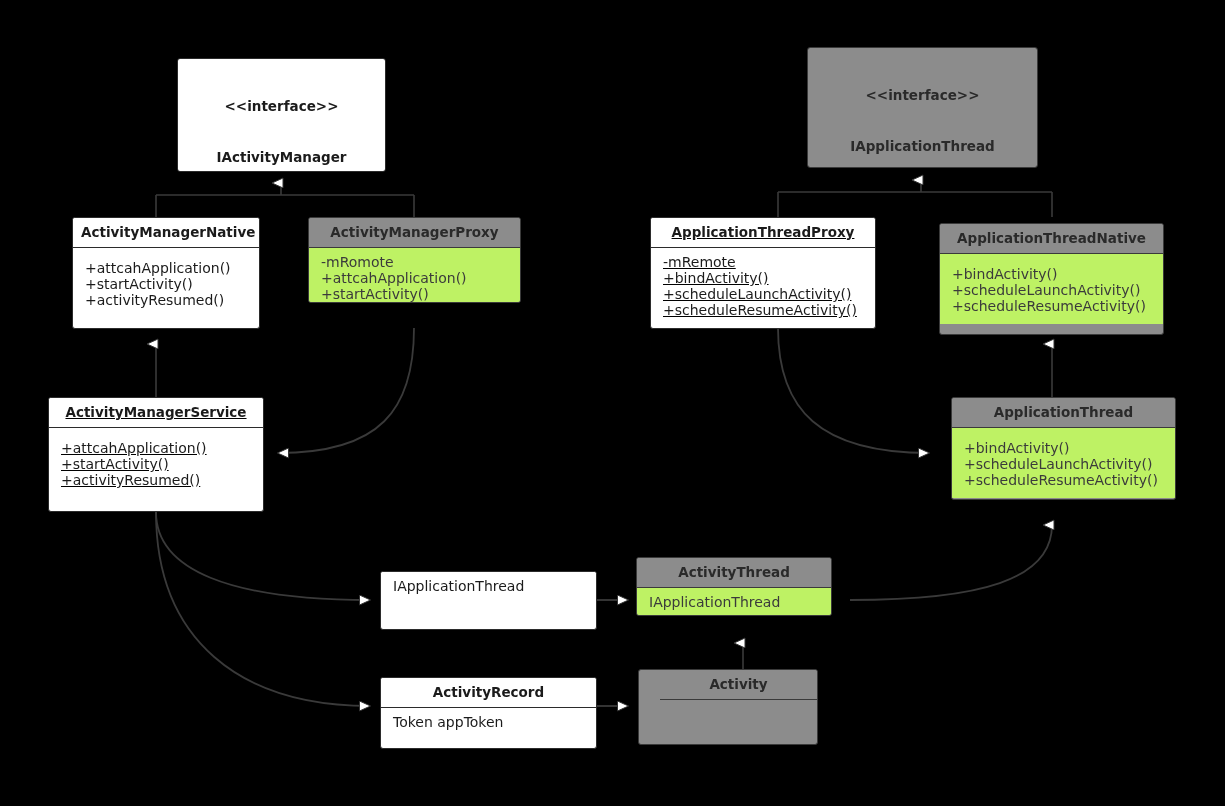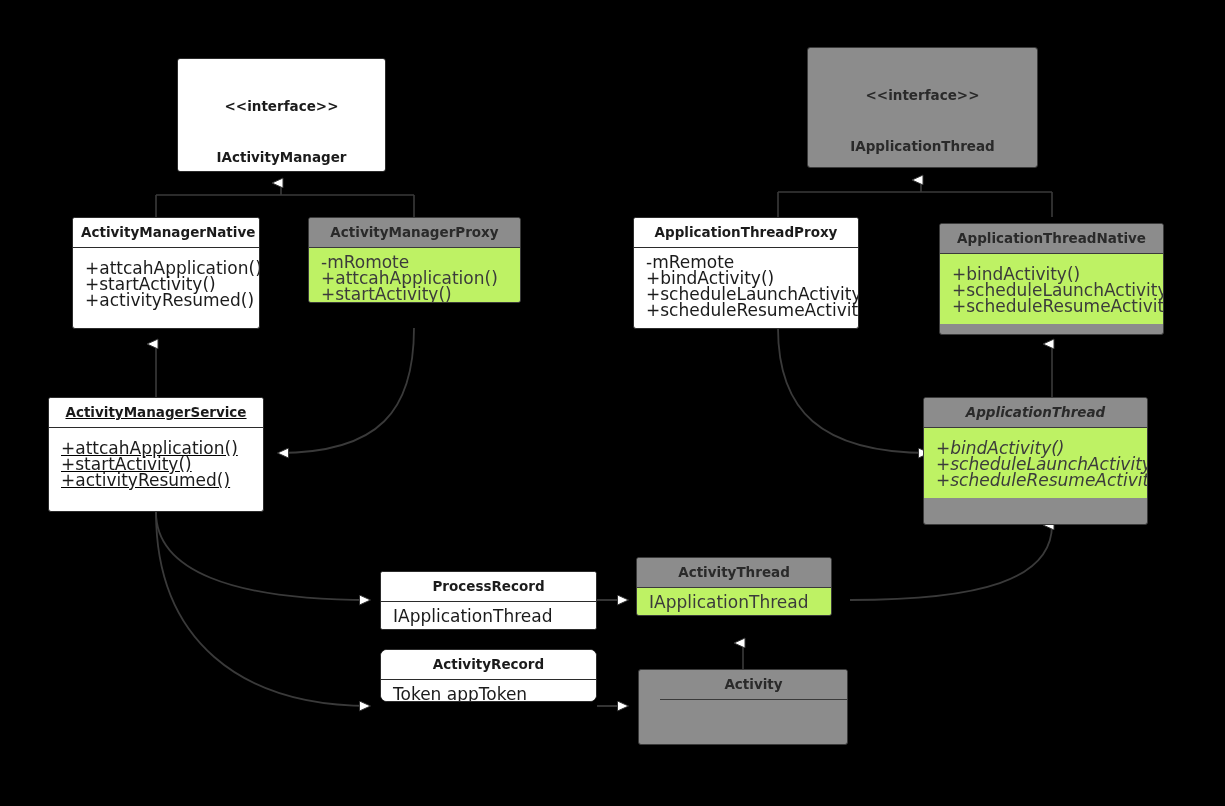--- a/index.html
+++ b/index.html
@@ -65,21 +65,21 @@
     line-height: 17px;
     padding: 6px 8px 6px 8px;
     box-sizing: border-box;
     white-space: pre;
   }
   .hdr.two-line {
     padding-top: 5px;
     padding-bottom: 5px;
   }
   .body {
-    font-size: 17px;
+    font-size: 14px;
     line-height: 16px;
     padding: 12px 10px 10px 12px;
     box-sizing: border-box;
     white-space: pre;
   }
   .body.tight {
     padding: 6px 10px 6px 12px;
   }
   .stereo {
     display: block;
@@ -182,21 +182,21 @@
   </div>
 
   <div class="node dark" style="left:308px; top:217px; width:213px; height:86px;">
     <div class="hdr">ActivityManagerProxy</div>
     <div class="body tight">-mRomote
 +attcahApplication()
 +startActivity()
 +activityResumed()</div>
   </div>
 
-  <div class="node light" style="left:633px; top:217px; width:226px; height:112px;">
+  <div class="node light" style="left:650px; top:217px; width:226px; height:112px;text-decoration:underline;">
     <div class="hdr">ApplicationThreadProxy</div>
     <div class="body tight">-mRemote
 +bindActivity()
 +scheduleLaunchActivity()
 +scheduleResumeActivity()</div>
   </div>
 
   <div class="node dark" style="left:939px; top:217px; width:225px; height:112px;margin-top:6px;">
     <div class="hdr">ApplicationThreadNative</div>
     <div class="body">+bindActivity()
@@ -204,39 +204,38 @@
 +scheduleResumeActivity()</div>
   </div>
 
   <div class="node light" style="left:48px; top:397px; width:216px; height:115px;text-decoration:underline;">
     <div class="hdr">ActivityManagerService</div>
     <div class="body">+attcahApplication()
 +startActivity()
 +activityResumed()</div>
   </div>
 
-  <div class="node dark" style="left:923px; top:397px; width:225px; height:128px;font-style:italic;">
+  <div class="node dark" style="left:951px; top:397px; width:225px; height:103px;">
     <div class="hdr">ApplicationThread</div>
     <div class="body">+bindActivity()
 +scheduleLaunchActivity()
 +scheduleResumeActivity()</div>
   </div>
 
   <div class="node light" style="left:380px; top:571px; width:217px; height:59px;">
-    <div class="hdr">ProcessRecord</div>
     <div class="body tight">IApplicationThread</div>
   </div>
 
   <div class="node dark" style="left:636px; top:557px; width:196px; height:59px;">
     <div class="hdr">ActivityThread</div>
     <div class="body tight">IApplicationThread</div>
   </div>
 
-  <div class="node light" style="left:380px; top:649px; width:217px; height:53px;border-radius:7px;">
+  <div class="node light" style="left:380px; top:677px; width:217px; height:72px;">
     <div class="hdr">ActivityRecord</div>
     <div class="body tight">Token appToken</div>
   </div>
 
-  <div class="node dark" style="left:638px; top:669px; width:210px; height:76px;padding-left:21px;">
+  <div class="node dark" style="left:638px; top:669px; width:180px; height:76px;padding-left:21px;">
     <div class="hdr">Activity</div>
   </div>
 
 </div>
 
 </body></html>

